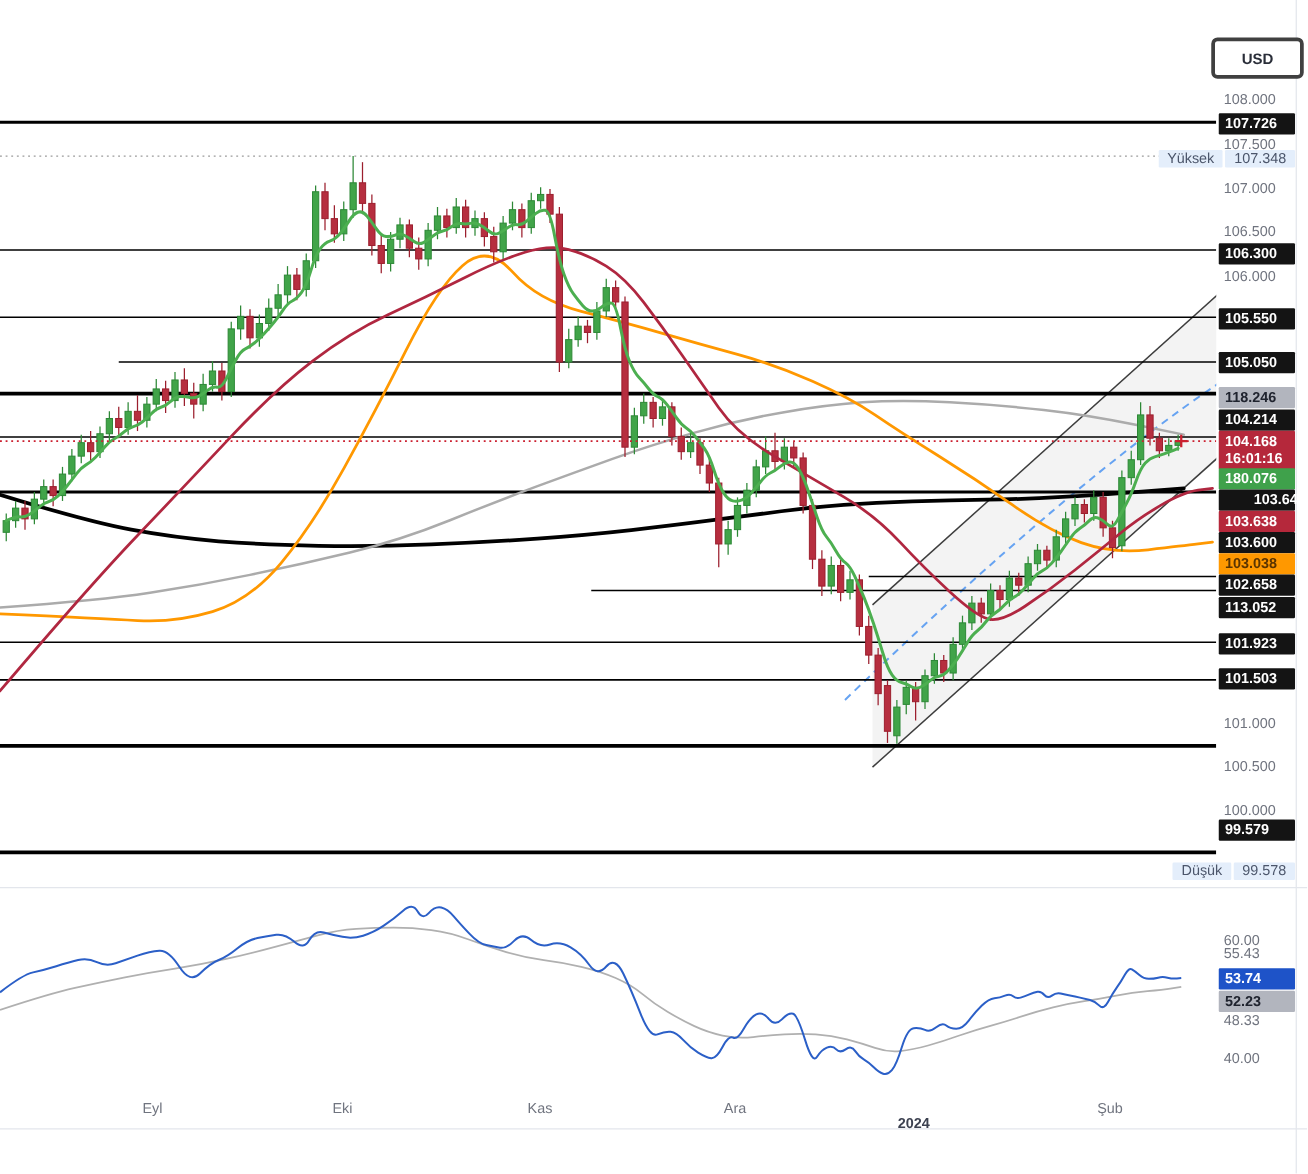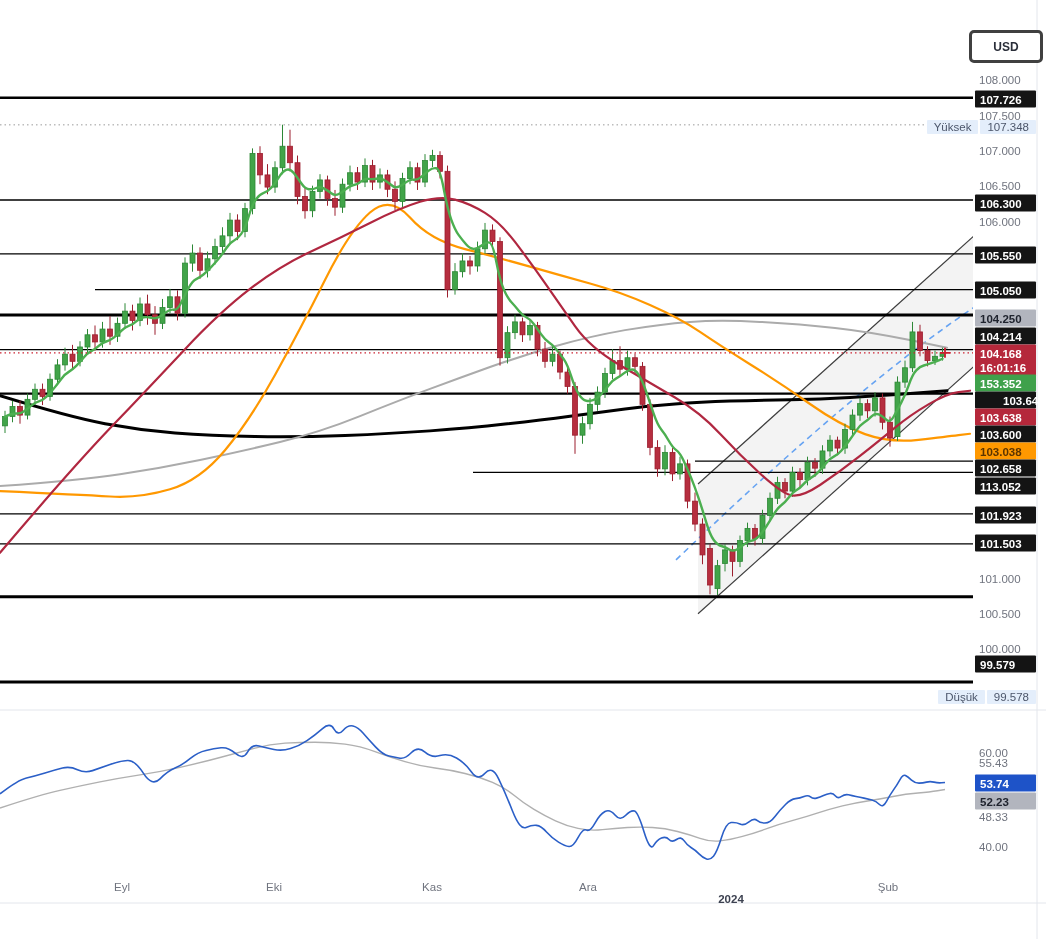--- a/index.html
+++ b/index.html
@@ -329,27 +329,27 @@
       <div class="hl-row" style="top: 127px; right: 10px;">
         <span class="hl-box">Yüksek</span>
         <span class="hl-box">107.348</span>
       </div>
       <div class="ax-label" style="top: 151px;">107.000</div>
       <div class="ax-label" style="top: 186px;">106.500</div>
       <div class="badge st-black" style="top: 203px;">106.300</div>
       <div class="ax-label" style="top: 222px;">106.000</div>
       <div class="badge st-black" style="top: 255px;">105.550</div>
       <div class="badge st-black" style="top: 290px;">105.050</div>
-      <div class="badge st-gray" style="top: 318px;">104.250</div>
+      <div class="badge st-gray" style="top: 318px;">118.246</div>
       <div class="badge st-black" style="top: 336px;">104.214</div>
       <div class="badge st-red two" style="top: 360px;">
         <span>104.168</span>
         <span>16:01:16</span>
       </div>
-      <div class="badge st-green" style="top: 383px;">153.352</div>
+      <div class="badge st-green" style="top: 383px;">180.076</div>
       <div class="badge st-black" style="top: 400px; padding-left: 28px;">103.643</div>
       <div class="badge st-red" style="top: 417px;">103.638</div>
       <div class="badge st-black" style="top: 434px;">103.600</div>
       <div class="badge st-orange" style="top: 451px;">103.038</div>
       <div class="badge st-black" style="top: 468px;">102.658</div>
       <div class="badge st-black" style="top: 486px;">113.052</div>
       <div class="badge st-black" style="top: 515px;">101.923</div>
       <div class="badge st-black" style="top: 543px;">101.503</div>
       <div class="ax-label" style="top: 579px;">101.000</div>
       <div class="ax-label" style="top: 614px;">100.500</div>

